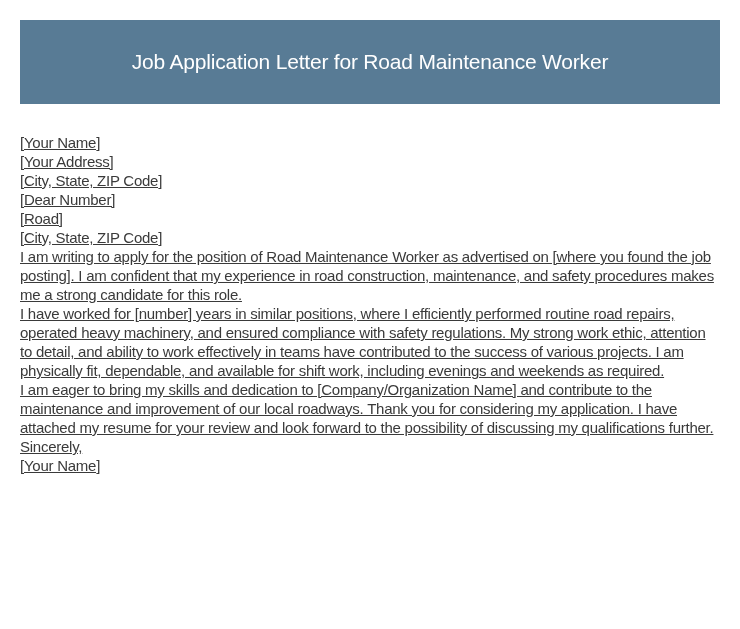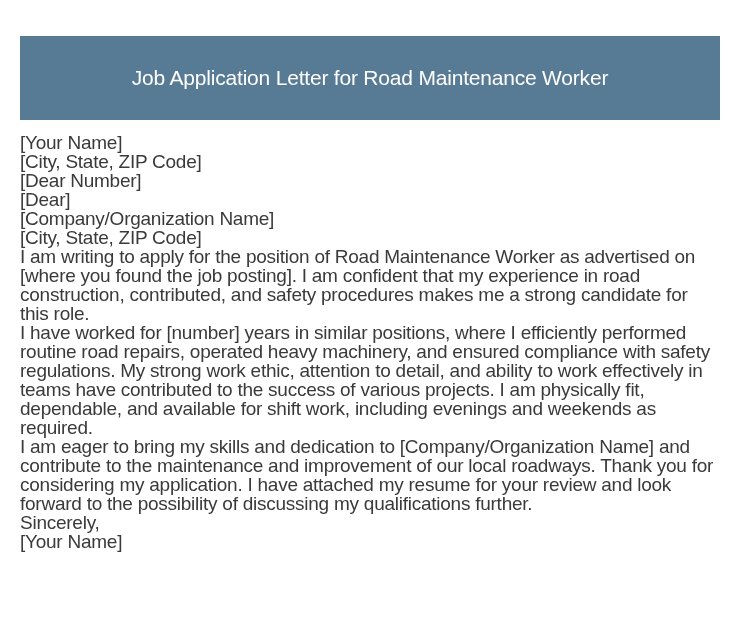--- a/index.html
+++ b/index.html
@@ -10,21 +10,21 @@
     body {
       width: 740px;
       height: 629px;
       position: relative;
       overflow: hidden;
       font-family: "Liberation Sans", sans-serif;
     }
     .header {
       position: absolute;
       left: 20px;
-      top: 36px;
+      top: 20px;
       width: 700px;
       height: 84px;
       background: #587b95;
       display: flex;
       align-items: center;
       justify-content: center;
     }
     .header-title {
       color: #ffffff;
       font-size: 21px;
@@ -32,43 +32,44 @@
       letter-spacing: -0.2px;
       margin: 0;
       font-family: "Liberation Sans", sans-serif;
     }
     .letter {
       position: absolute;
       left: 20px;
       top: 133px;
       width: 700px;
       color: #3a3a3a;
-      font-size: 19px;
+      font-size: 15px;
       line-height: 19px;
       letter-spacing: -0.25px;
+      text-decoration: underline;
     }
     .line {
       display: block;
       margin: 0;
       padding: 0;
       white-space: normal;
     }
   </style>
 </head>
 <body>
 
 <div class="header">
   <h1 class="header-title">Job Application Letter for Road Maintenance Worker</h1>
 </div>
 
 <div class="letter">
   <span class="line">[Your Name]</span>
+  <span class="line">[Your Address]</span>
   <span class="line">[City, State, ZIP Code]</span>
   <span class="line">[Dear Number]</span>
-  <span class="line">[Dear]</span>
-  <span class="line">[Company/Organization Name]</span>
+  <span class="line">[Road]</span>
   <span class="line">[City, State, ZIP Code]</span>
-  <span class="line">I am writing to apply for the position of Road Maintenance Worker as advertised on [where you found the job posting]. I am confident that my experience in road construction, contributed, and safety procedures makes me a strong candidate for this role.</span>
+  <span class="line">I am writing to apply for the position of Road Maintenance Worker as advertised on [where you found the job posting]. I am confident that my experience in road construction, maintenance, and safety procedures makes me a strong candidate for this role.</span>
   <span class="line">I have worked for [number] years in similar positions, where I efficiently performed routine road repairs, operated heavy machinery, and ensured compliance with safety regulations. My strong work ethic, attention to detail, and ability to work effectively in teams have contributed to the success of various projects. I am physically fit, dependable, and available for shift work, including evenings and weekends as required.</span>
   <span class="line">I am eager to bring my skills and dedication to [Company/Organization Name] and contribute to the maintenance and improvement of our local roadways. Thank you for considering my application. I have attached my resume for your review and look forward to the possibility of discussing my qualifications further.</span>
   <span class="line">Sincerely,</span>
   <span class="line">[Your Name]</span>
 </div>
 
 </body></html>

